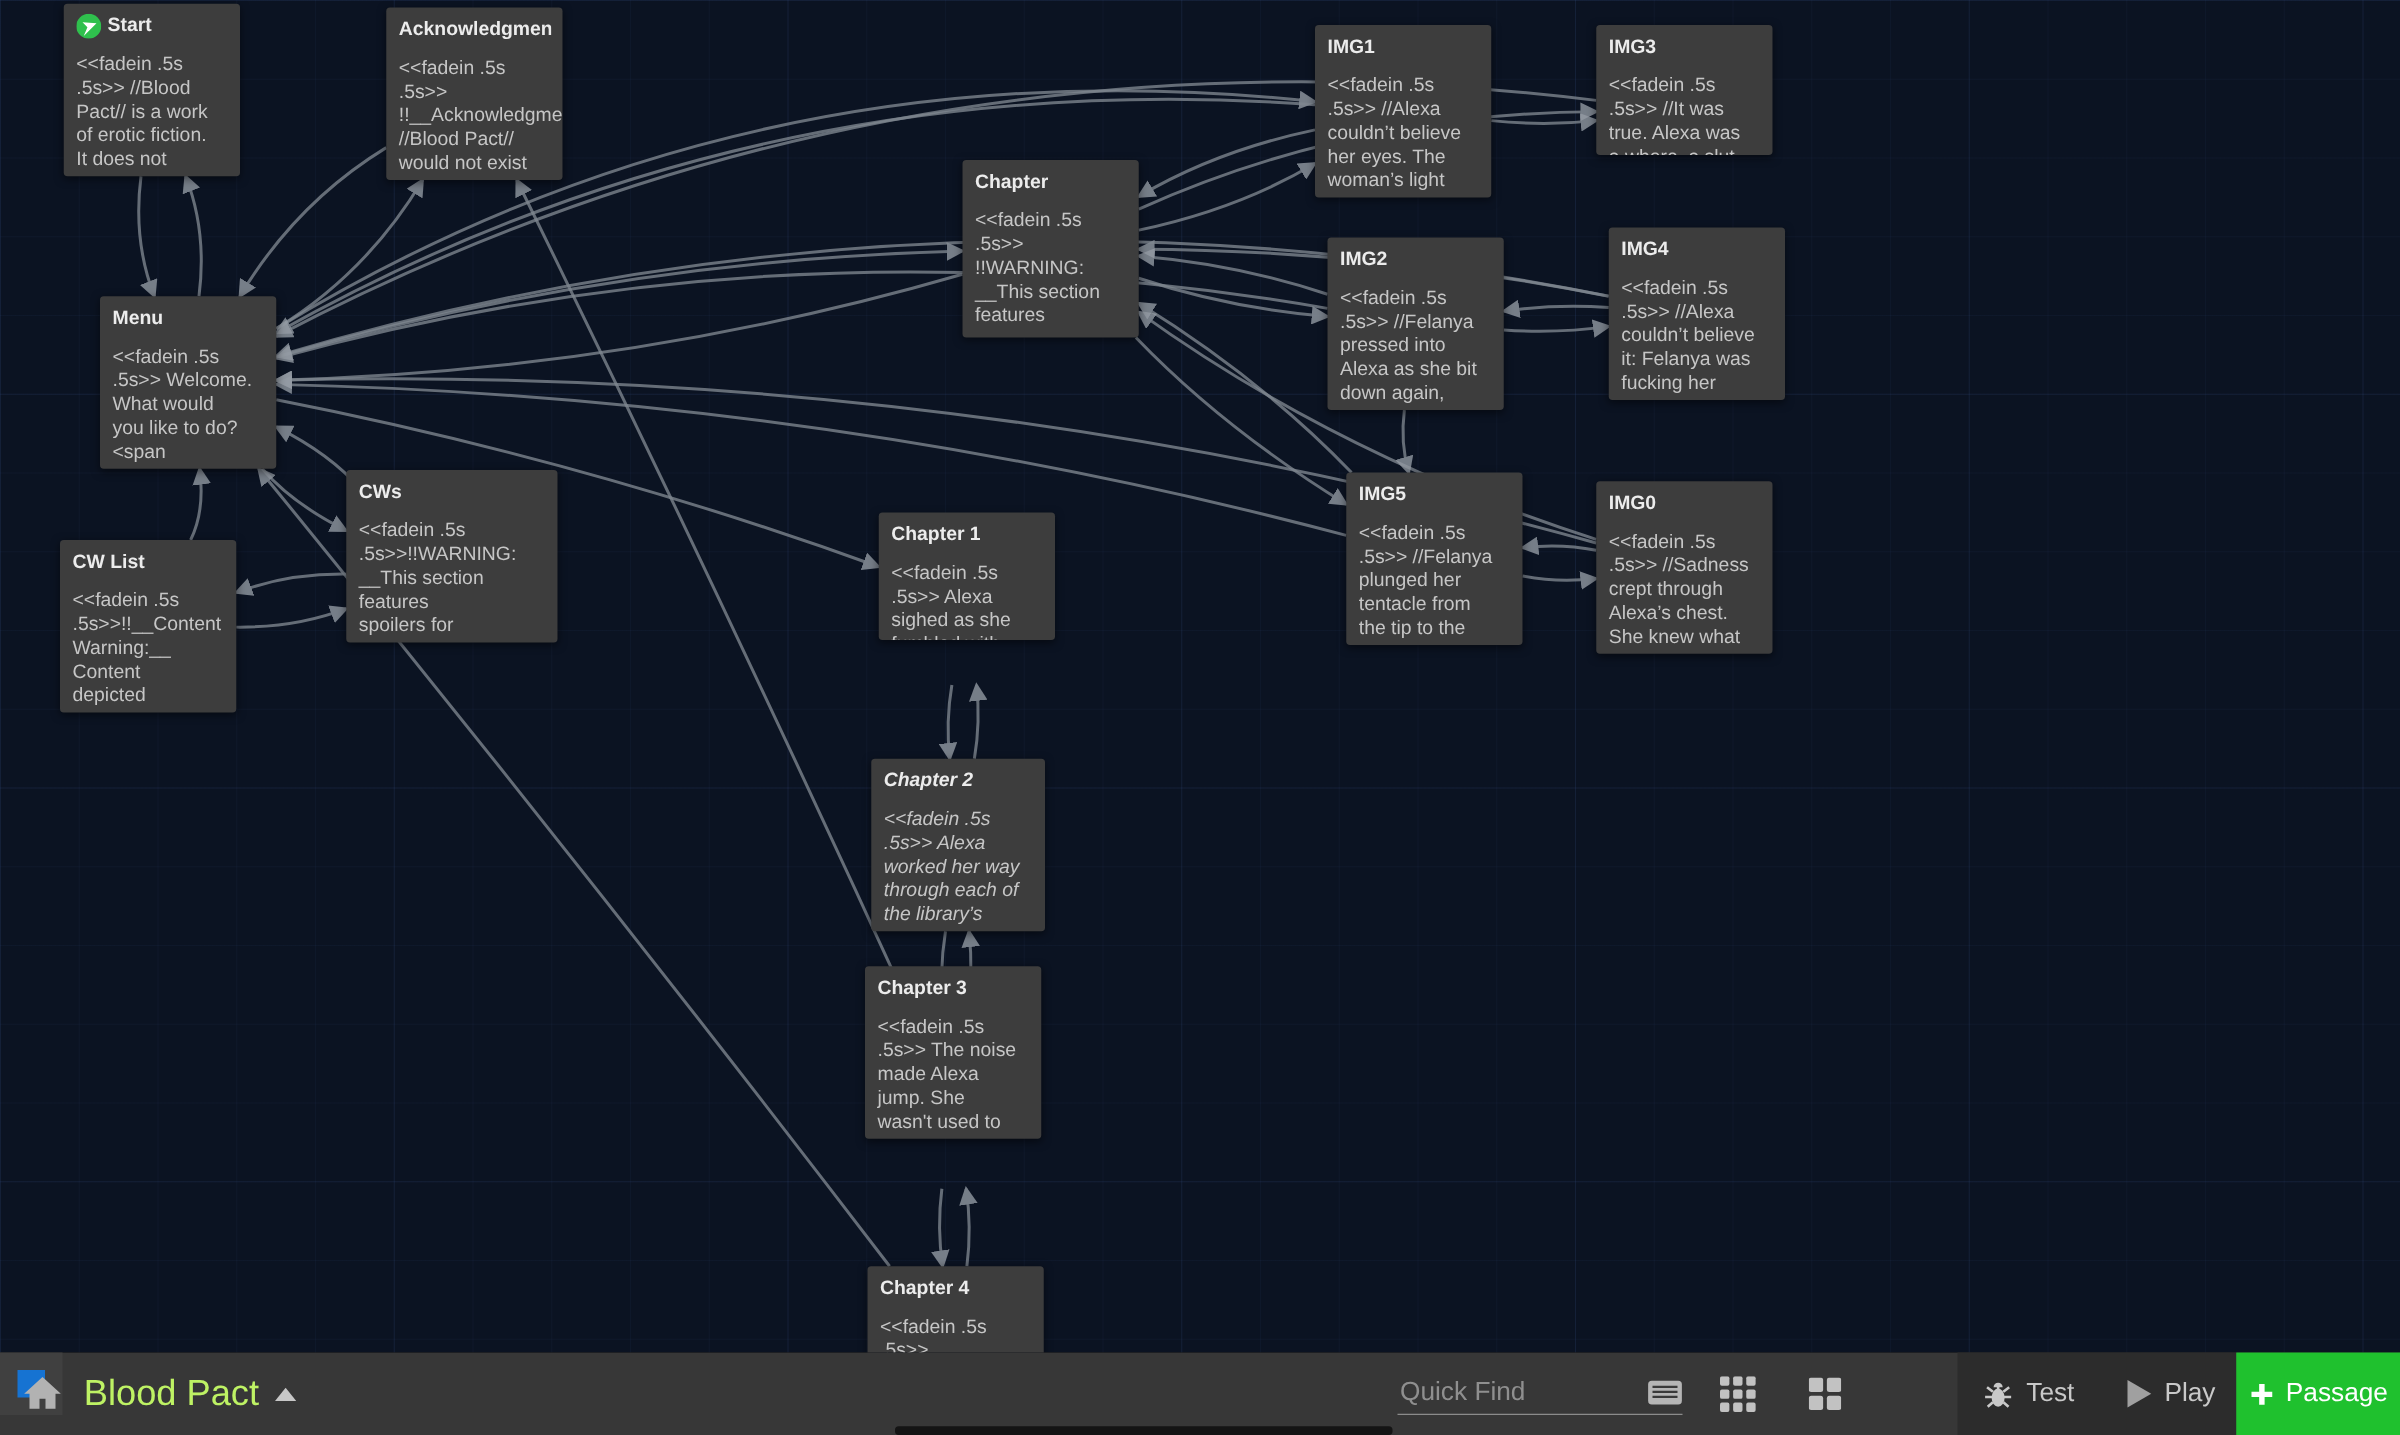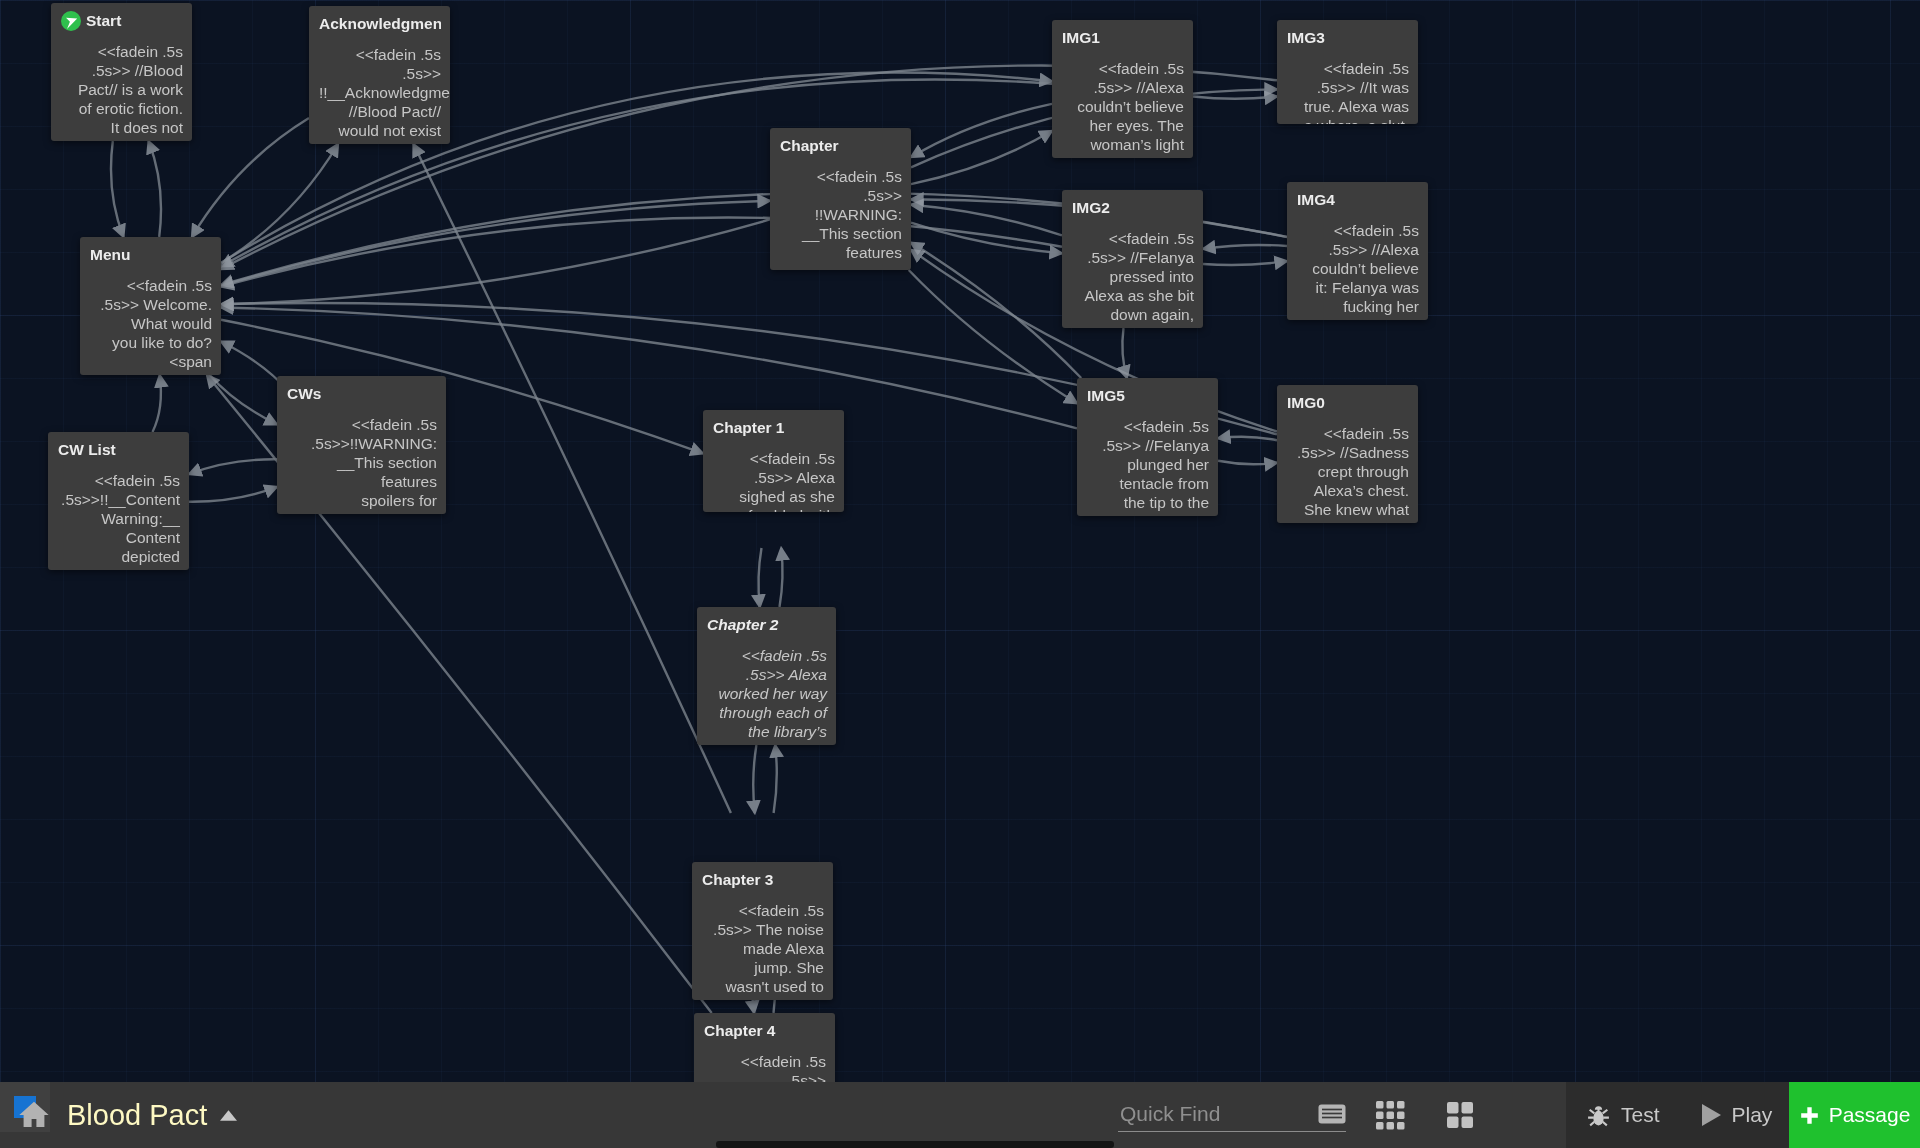--- a/index.html
+++ b/index.html
@@ -14,34 +14,34 @@
       linear-gradient(90deg, rgba(70,105,175,0.10) 1px, transparent 1px),
       linear-gradient(rgba(70,105,175,0.06) 1px, transparent 1px),
       linear-gradient(90deg, rgba(70,105,175,0.06) 1px, transparent 1px);
     background-size:315px 315px,315px 315px,63px 63px,63px 63px;
     overflow:hidden;}
   #edge-layer{position:absolute;left:0;top:0;}
   .edge{fill:none;stroke:#7f8790;stroke-width:2.4;opacity:.78;}
 
   .node{position:absolute;background:#3d3d3d;border-radius:3px;
         box-shadow:0 2px 7px rgba(0,0,0,.5);padding:7px 9px 6px 10px;
-        overflow:hidden;box-sizing:border-box;cursor:pointer;text-align:right;}
+        overflow:hidden;box-sizing:border-box;cursor:pointer;}
   .node-title{font-weight:bold;font-size:15.5px;color:#ececec;white-space:nowrap;
         overflow:hidden;display:flex;align-items:center;gap:5px;line-height:21px;}
   .badge{width:20px;height:20px;flex:0 0 auto;}
   .badge svg{width:20px;height:20px;display:block;}
   .node-body{font-size:15.5px;line-height:19px;color:#c6c6c6;white-space:pre-line;margin-top:11px;}
 
   
   #toolbar{position:absolute;left:0;top:1082px;width:1920px;height:66px;background:#373737;z-index:5;}
   .tb-left{position:absolute;left:18px;top:0;height:100%;display:flex;align-items:center;gap:15px;}
   .home-btn{width:34px;height:34px;border:none;background:transparent;padding:0;cursor:pointer;}
   .home-btn svg{width:32px;height:32px;display:block;}
   .story-menu{display:flex;align-items:center;gap:13px;background:transparent;border:none;cursor:pointer;padding:0;}
-  .story-title{font-size:29px;color:#fef9c3;}
+  .story-title{font-size:29px;color:#bef264;}
   .caret svg{width:17px;height:11px;display:block;}
 
   .quickfind{position:absolute;left:1118px;top:15px;width:228px;height:34px;
         border-bottom:1px solid #8b8b8b;display:flex;align-items:center;}
   .quickfind input{flex:1;background:transparent;border:none;outline:none;
         font-family:inherit;font-size:21px;color:#e3e3e3;min-width:0;}
   .quickfind input::placeholder{color:#8f8f8f;}
   .kb-icon{width:28px;height:20px;flex:0 0 auto;cursor:pointer;}
 
   .icon-btn{position:absolute;top:0;height:66px;width:56px;border:none;background:transparent;
@@ -258,21 +258,21 @@
     <div class="node" style="left: 697px; top: 607px; width: 139px; height: 138px; font-style: italic;">
       <div class="node-title">
         <span>Chapter 2</span>
       </div>
       <div class="node-body">&lt;&lt;fadein .5s
 .5s&gt;&gt; Alexa
 worked her way
 through each of
 the library’s</div>
     </div>
-    <div class="node" style="left: 692px; top: 862px; width: 141px; height: 138px;">
+    <div class="node" style="left: 692px; top: 773px; width: 141px; height: 138px;">
       <div class="node-title">
         <span>Chapter 3</span>
       </div>
       <div class="node-body">&lt;&lt;fadein .5s
 .5s&gt;&gt; The noise
 made Alexa
 jump. She
 wasn't used to</div>
     </div>
     <div class="node" style="left: 694px; top: 1013px; width: 141px; height: 138px;">

